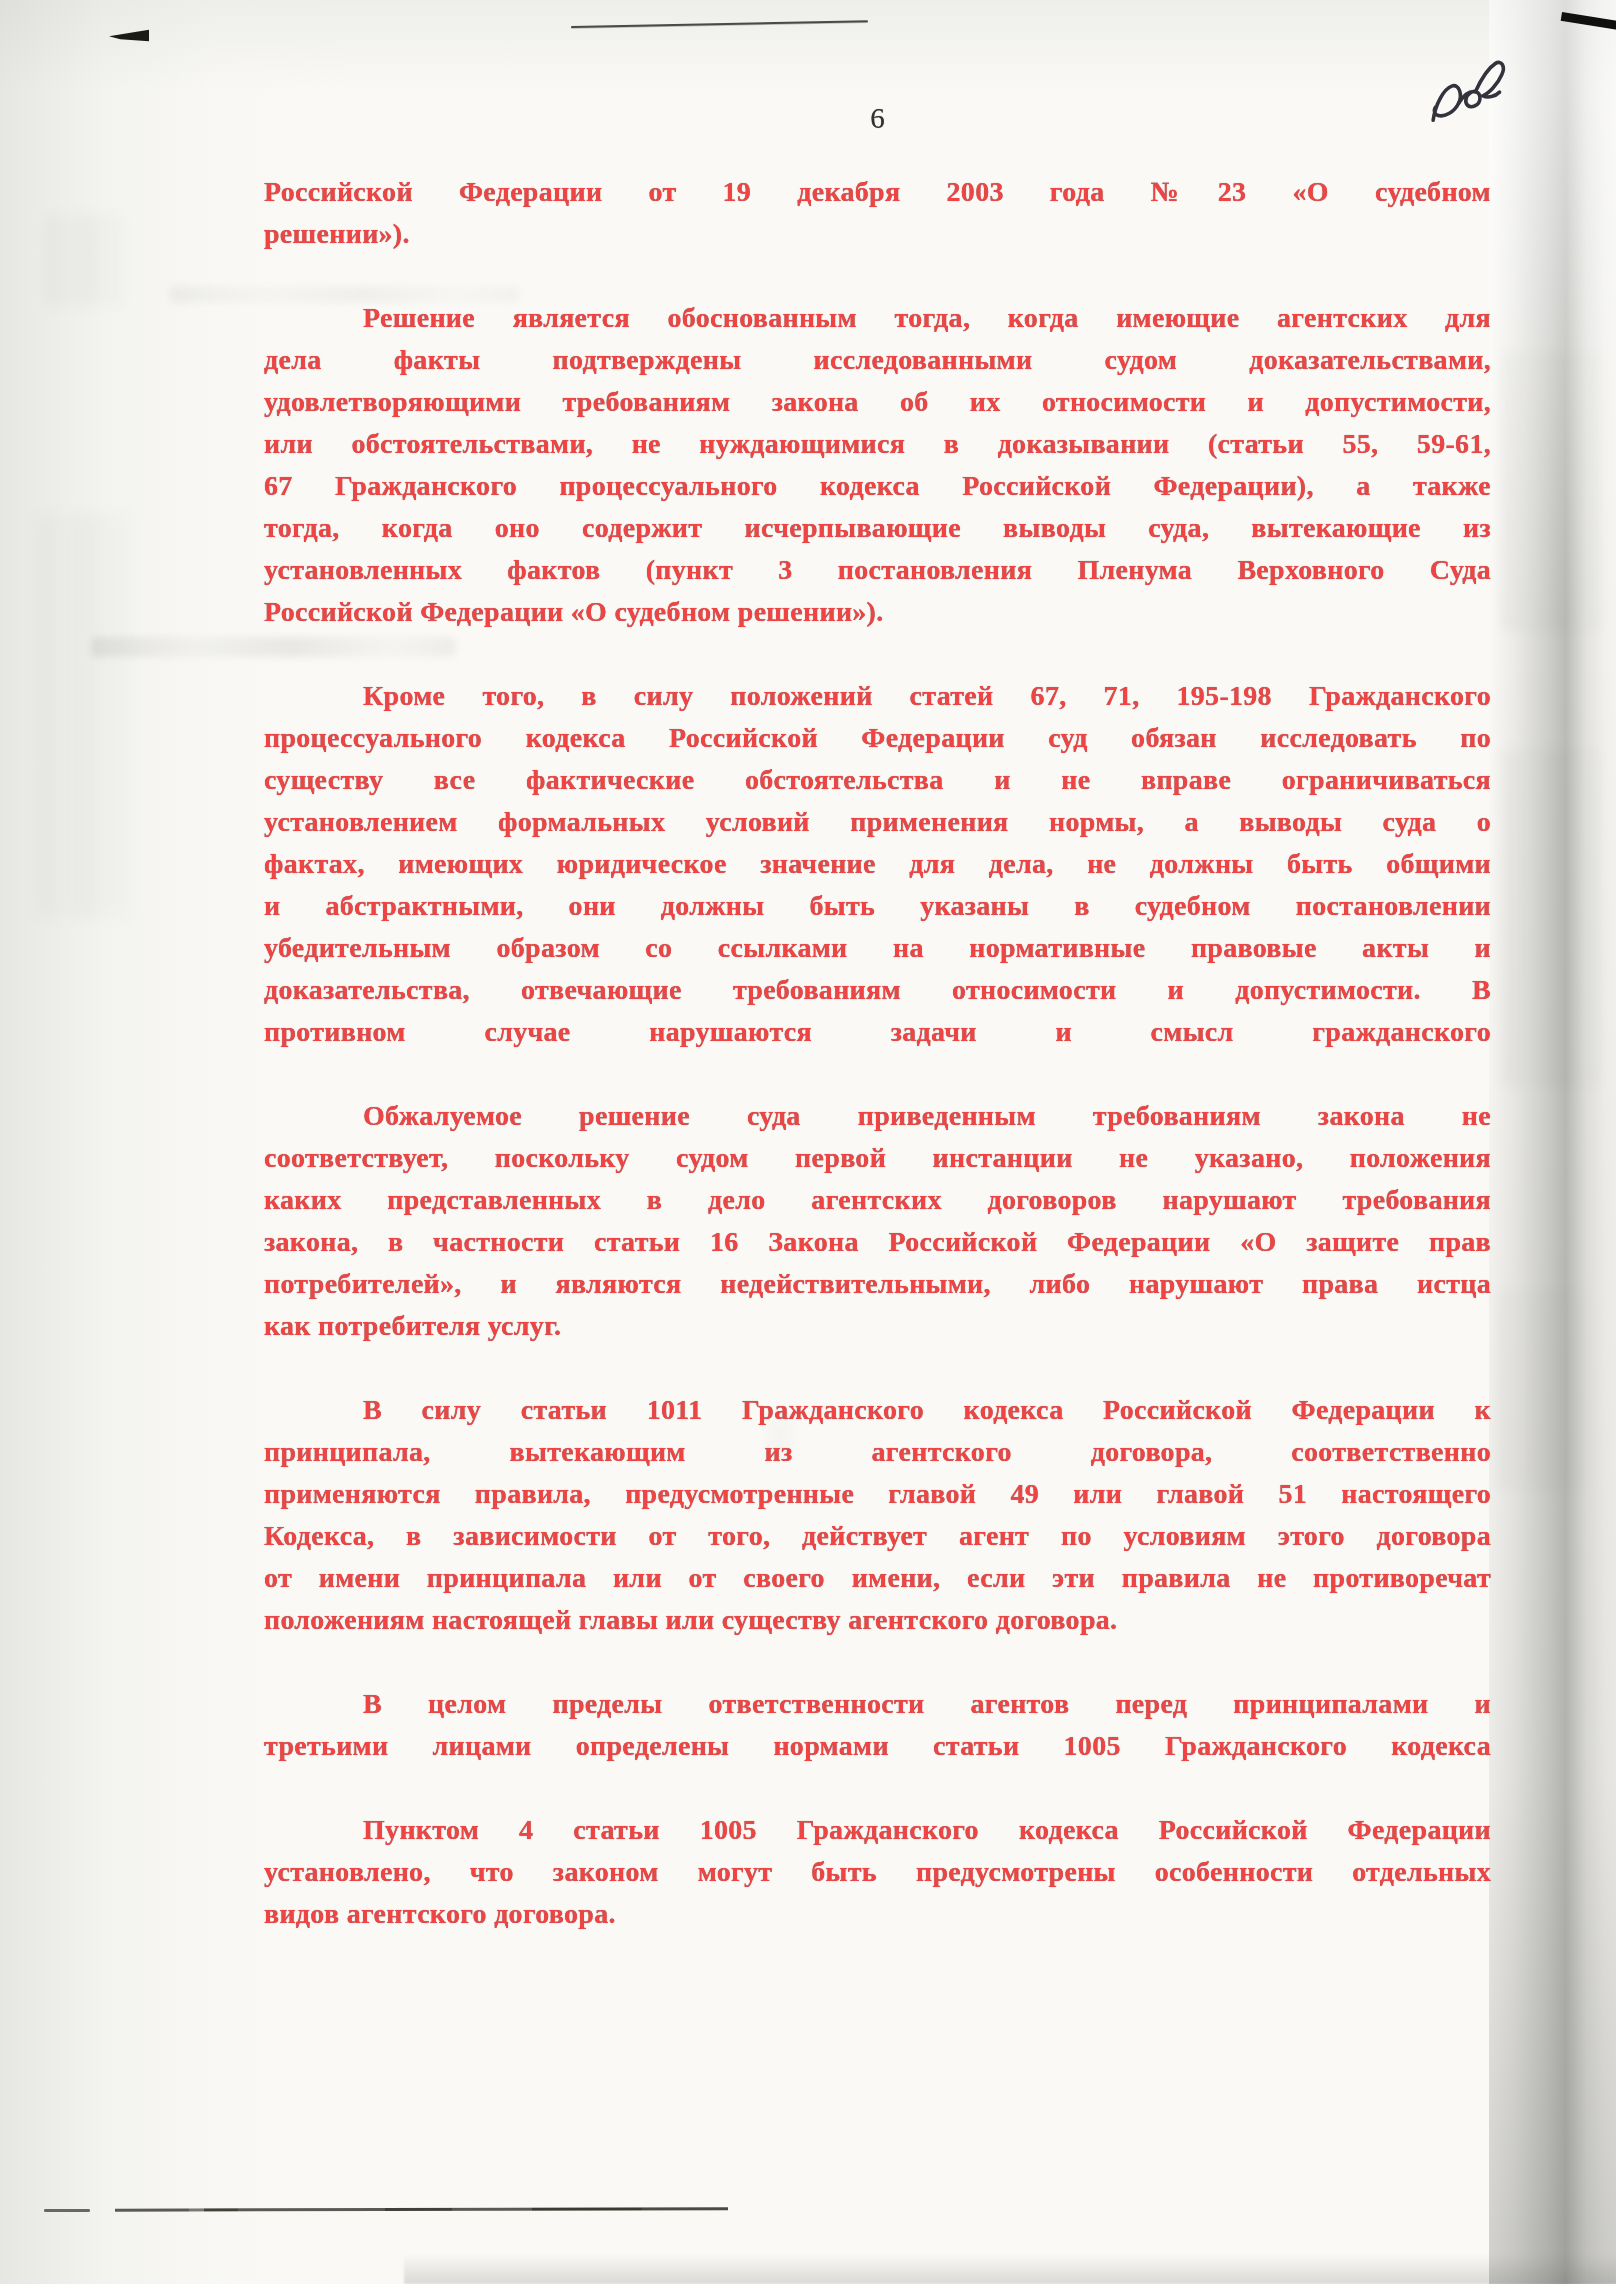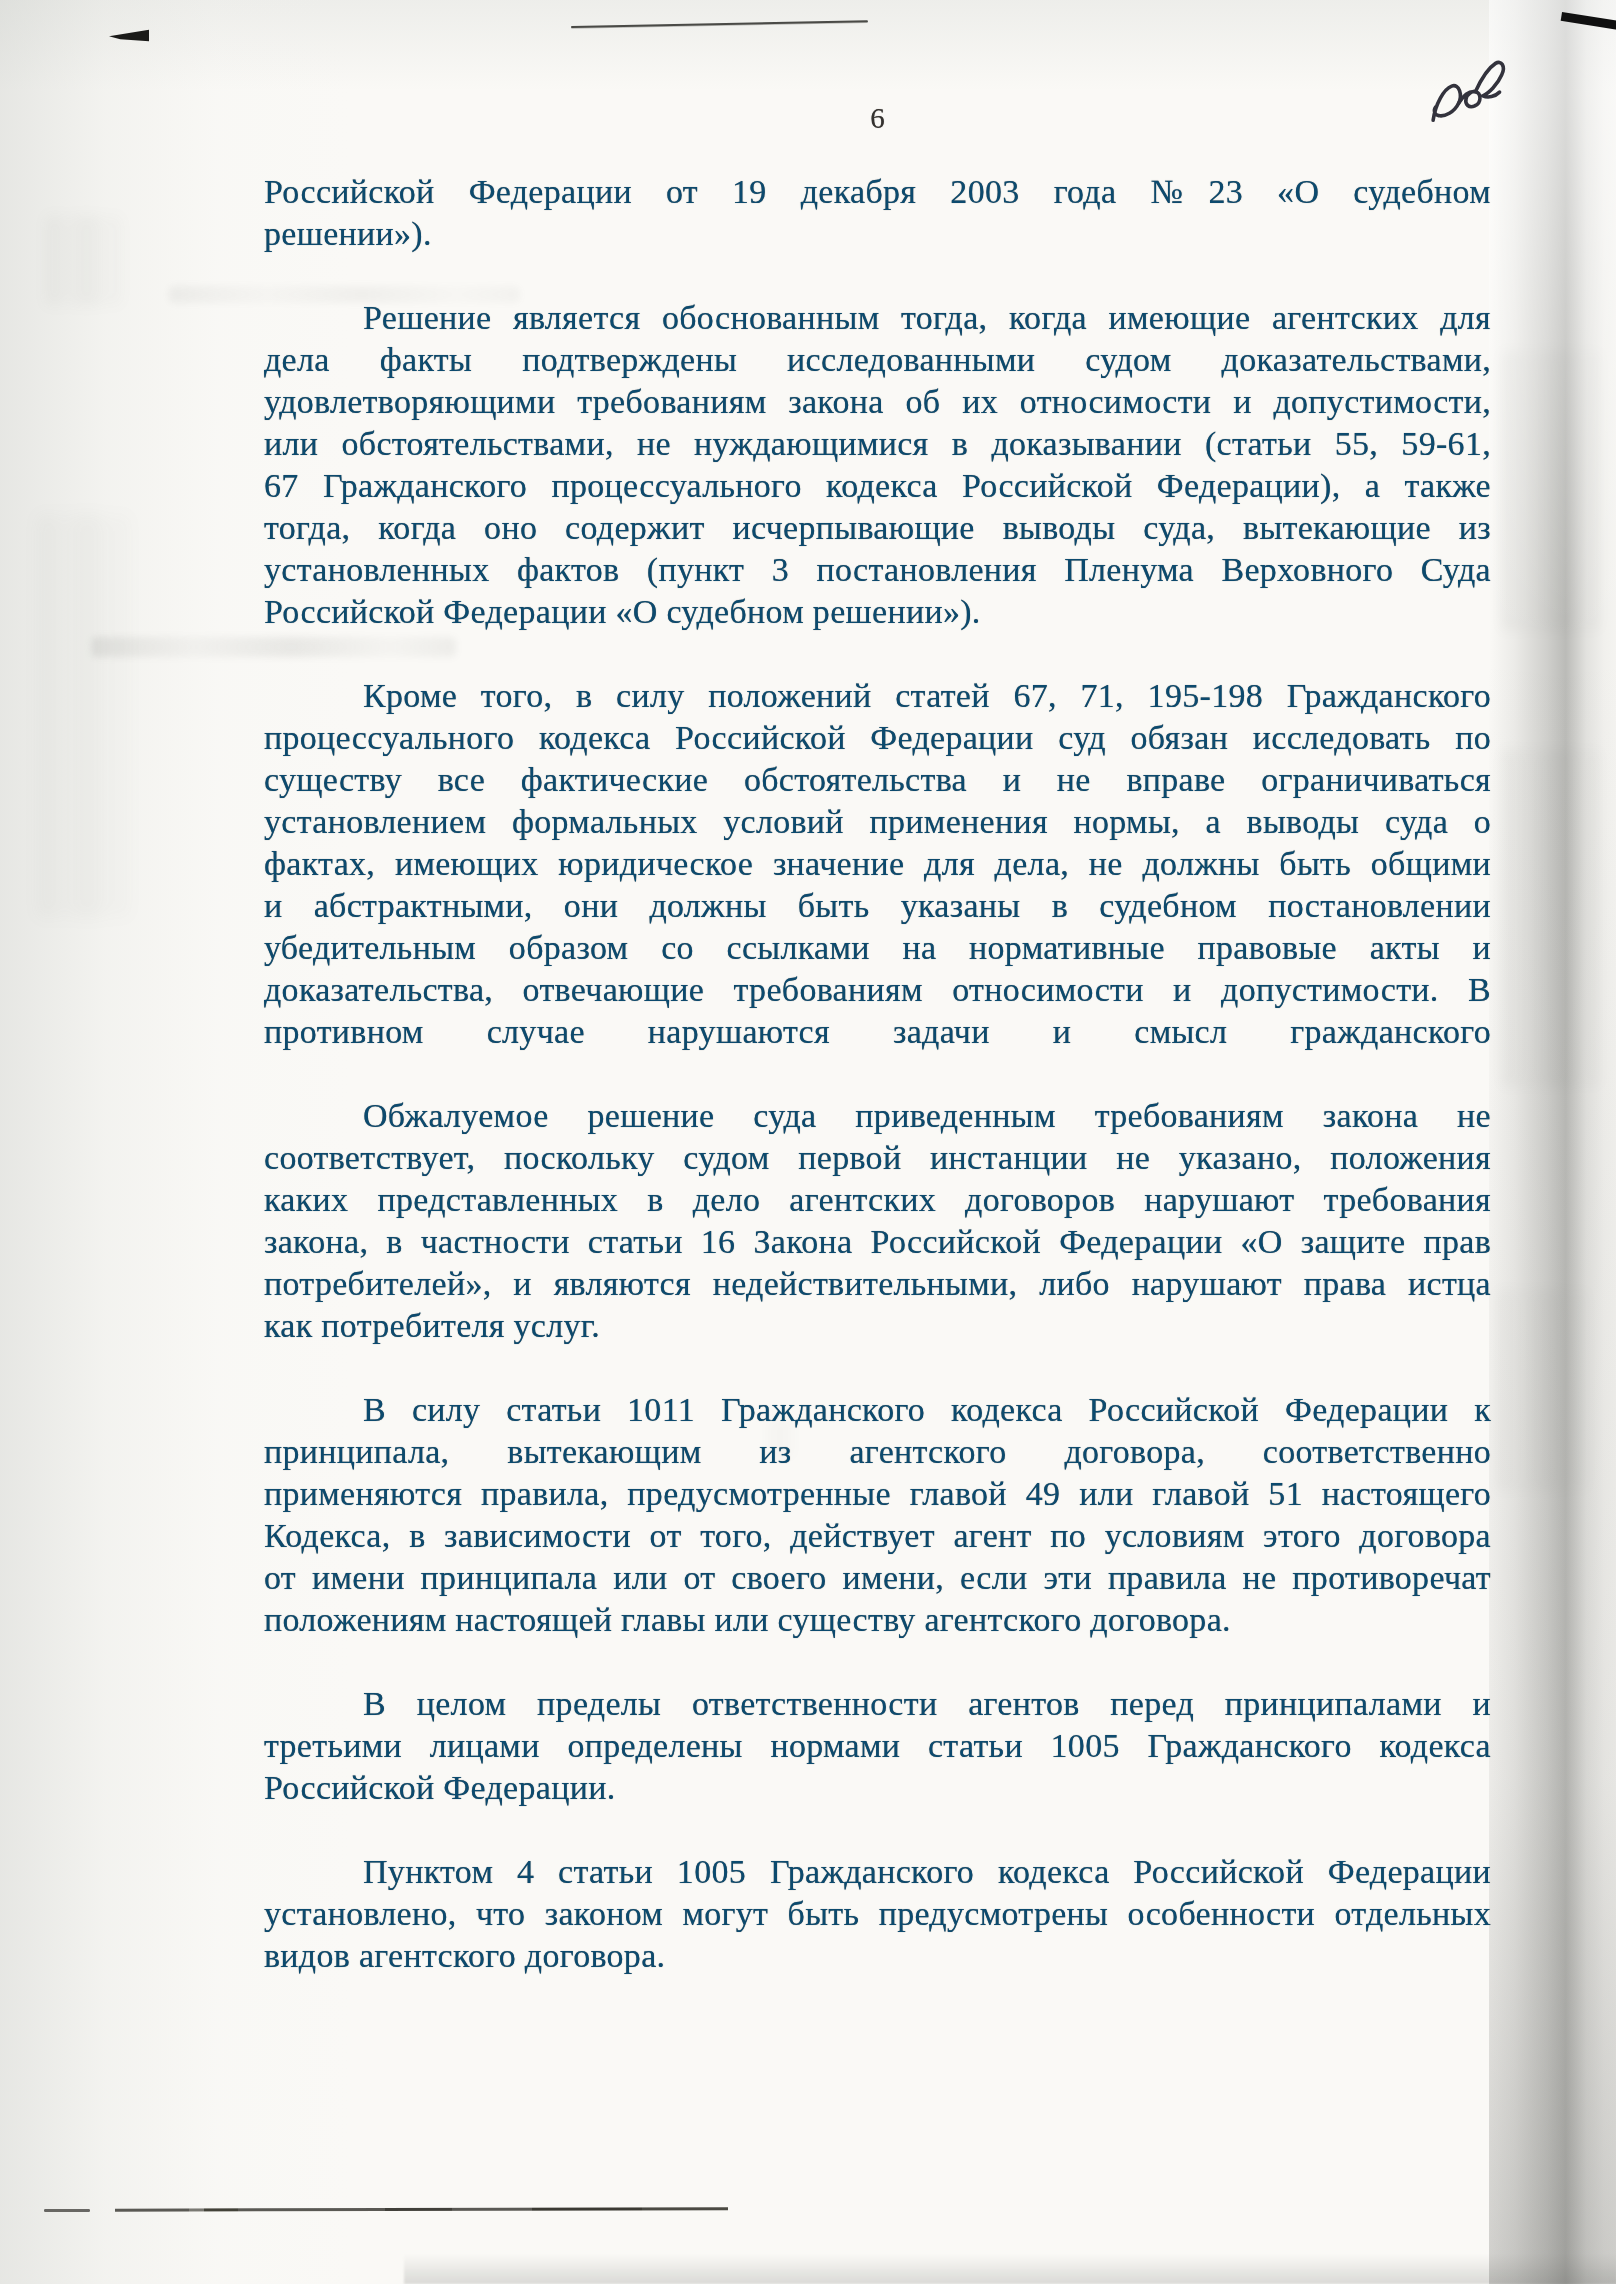--- a/index.html
+++ b/index.html
@@ -103,24 +103,25 @@
   
   .page-number {
     position: absolute; left: 264px; top: 102px; width: 1227px;
     text-align: center;
     font-size: 29px; color: #34322f;
     text-shadow: 0 0 0.7px rgba(52,50,47,0.65);
     z-index: 2;
   }
   .doc-body {
     position: absolute; left: 264px; top: 171px; width: 1227px;
-    font-size: 34px; line-height: 42px; letter-spacing: 0.3px;
-    color: #0c4a6e;
+    font-size: 28px; line-height: 42px; letter-spacing: 0.3px;
+    color: #ef4444;
     text-shadow: 0 0 0.8px rgba(46,44,41,0.70);
     z-index: 2;
+    font-weight: bold;
   }
   .para + .para { margin-top: 42px; }
   .jline { text-align: justify; text-align-last: justify; }
   .jline.last { text-align-last: left; }
   .jline.ind { padding-left: 99px; }
 </style>
 </head>
 <body>
 
 <div class="page">
@@ -187,21 +188,20 @@
         <div class="jline ind">В силу статьи 1011 Гражданского кодекса Российской Федерации к</div>
         <div class="jline">принципала, вытекающим из агентского договора, соответственно</div>
         <div class="jline">применяются правила, предусмотренные главой 49 или главой 51 настоящего</div>
         <div class="jline">Кодекса, в зависимости от того, действует агент по условиям этого договора</div>
         <div class="jline">от имени принципала или от своего имени, если эти правила не противоречат</div>
         <div class="jline last">положениям настоящей главы или существу агентского договора.</div>
       </div>
       <div class="para">
         <div class="jline ind">В целом пределы ответственности агентов перед принципалами и</div>
         <div class="jline">третьими лицами определены нормами статьи 1005 Гражданского кодекса</div>
-        <div class="jline last">Российской Федерации.</div>
       </div>
       <div class="para">
         <div class="jline ind">Пунктом 4 статьи 1005 Гражданского кодекса Российской Федерации</div>
         <div class="jline">установлено, что законом могут быть предусмотрены особенности отдельных</div>
         <div class="jline last">видов агентского договора.</div>
       </div>
     </main>
 
   <div class="bottom-line-short"></div>
   <div class="bottom-line-long"></div>

